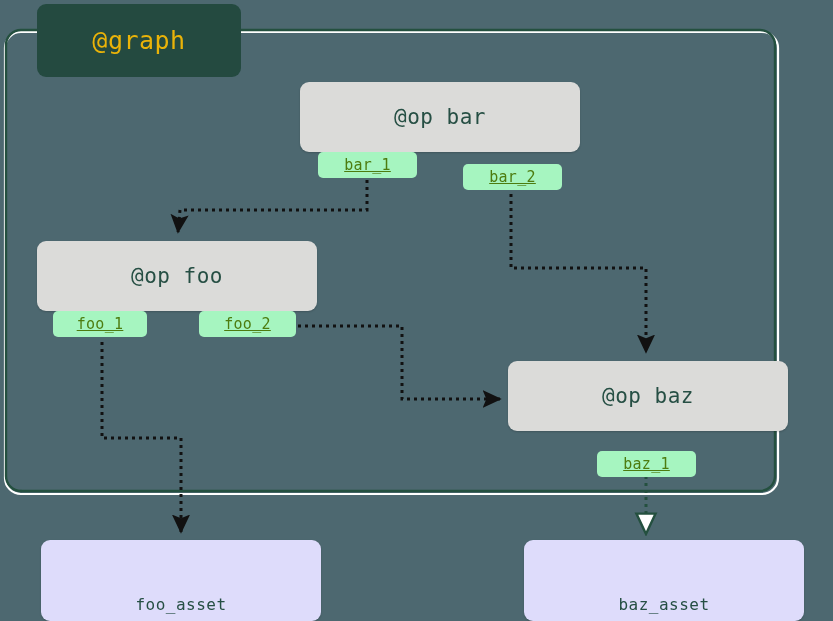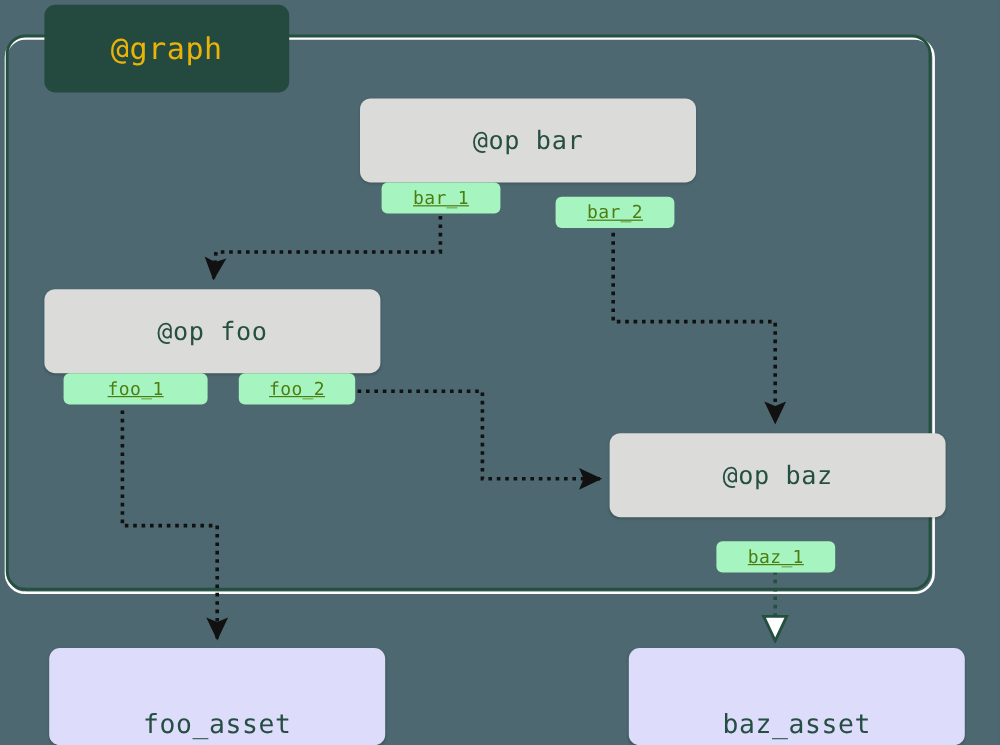--- a/index.html
+++ b/index.html
@@ -97,21 +97,21 @@
     background: #dedcfb;
     border-radius: 9px;
     display: flex;
     align-items: center;
     justify-content: center;
     z-index: 4;
     box-shadow: 0 1px 2px rgba(0,0,0,0.18);
   }
   .asset-label {
     color: #264f44;
-    font-size: 22px;
+    font-size: 16px;
     letter-spacing: 0.5px;
     white-space: nowrap;
     margin-top: 47px;
   }
 
   
   .edge-svg {
     position: absolute;
     left: 0; top: 0;
     width: 833px;
@@ -182,21 +182,21 @@
     </div>
     <div class="port" style="left:163px; top:70px; width:99px;margin-top:12px;">
       <span class="port-label">bar_2</span>
     </div>
   </div>
 
   <div class="op-node" style="left:37px; top:241px; width:280px; height:70px;text-align:center;">
     <div class="op-body">
       <span class="op-label">@op foo</span>
     </div>
-    <div class="port" style="left:16px; top:70px; width:120px;">
+    <div class="port" style="left:16px; top:70px; width:94px;">
       <span class="port-label">foo_1</span>
     </div>
     <div class="port" style="left:162px; top:70px; width:97px;">
       <span class="port-label">foo_2</span>
     </div>
   </div>
 
   <div class="op-node" style="left:508px; top:361px; width:280px; height:70px;border-radius:10px;">
     <div class="op-body">
       <span class="op-label">@op baz</span>

